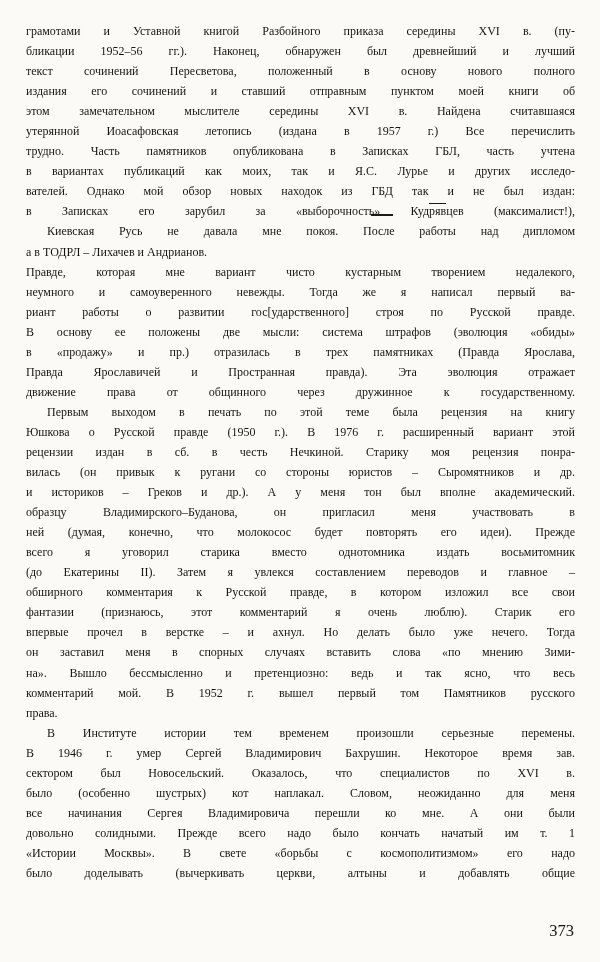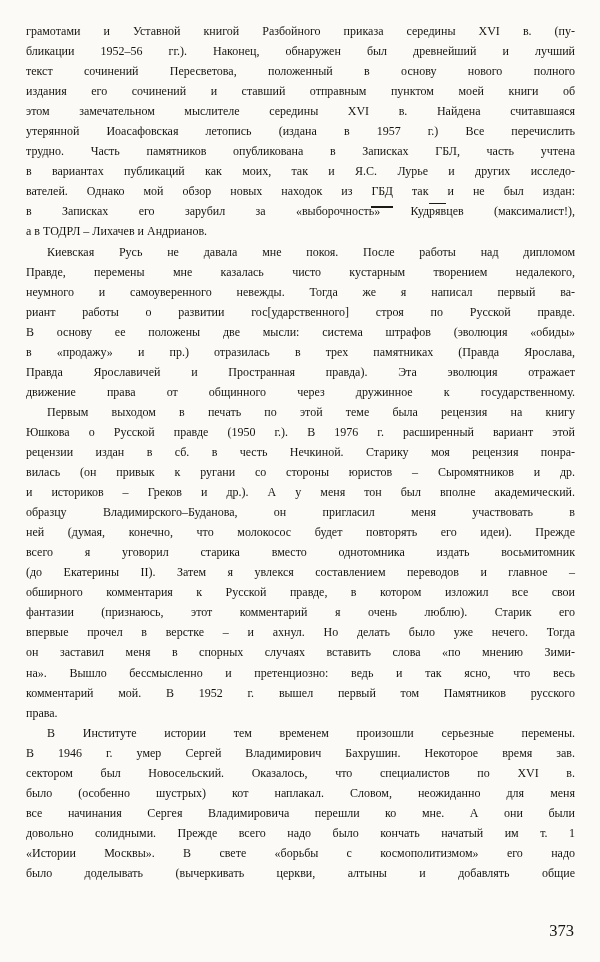--- a/index.html
+++ b/index.html
@@ -24,21 +24,21 @@
     font-size: 12px;
     line-height: 20.05px;
     text-align: justify;
     text-align-last: justify;
     white-space: normal;
   }
   .line.indent { text-indent: 21px; }
   .line.parend { text-align: left; text-align-last: left; }
   .umark {
     border-bottom: 2px solid #1c1a14;
-    padding-bottom: 8px;
+    padding-bottom: 16px;
   }
   .omark {
     border-top: 1.5px solid #1c1a14;
   }
   .page-number {
     position: absolute;
     right: 26px; top: 921px;
     font-size: 16.5px;
     line-height: 20px;
     text-align: center;
@@ -56,23 +56,23 @@
     <div class="line">этом замечательном мыслителе середины XVI в. Найдена считавшаяся</div>
     <div class="line">утерянной Иоасафовская летопись (издана в 1957 г.) Все перечислить</div>
     <div class="line">трудно. Часть памятников опубликована в Записках ГБЛ, часть учтена</div>
     <div class="line">в вариантах публикаций как моих, так и Я.С. Лурье и других исследо-</div>
     <div class="line">
       <span>вателей. Однако мой обзор новых находок из </span><span class="umark">ГБД</span><span> так и не был издан:</span>
     </div>
     <div class="line">
       <span>в Записках его зарубил за «выборочность» Куд</span><span class="omark">ряв</span><span>цев (максималист!),</span>
     </div>
+    <div class="line indent">Киевская Русь не давала мне покоя. После работы над дипломом</div>
     <div class="line parend">а в ТОДРЛ – Лихачев и Андрианов.</div>
-    <div class="line indent">Киевская Русь не давала мне покоя. После работы над дипломом</div>
-    <div class="line">Правде, перемены мне казалась чисто кустарным творением недалекого,</div>
+    <div class="line">Правде, которая мне вариант чисто кустарным творением недалекого,</div>
     <div class="line">неумного и самоуверенного невежды. Тогда же я написал первый ва-</div>
     <div class="line">риант работы о развитии гос[ударственного] строя по Русской правде.</div>
     <div class="line">В основу ее положены две мысли: система штрафов (эволюция «обиды»</div>
     <div class="line">в «продажу» и пр.) отразилась в трех памятниках (Правда Ярослава,</div>
     <div class="line">Правда Ярославичей и Пространная правда). Эта эволюция отражает</div>
     <div class="line">движение права от общинного через дружинное к государственному.</div>
     <div class="line indent">Первым выходом в печать по этой теме была рецензия на книгу</div>
     <div class="line">Юшкова о Русской правде (1950 г.). В 1976 г. расширенный вариант этой</div>
     <div class="line">рецензии издан в сб. в честь Нечкиной. Старику моя рецензия понра-</div>
     <div class="line">вилась (он привык к ругани со стороны юристов – Сыромятников и др.</div>

